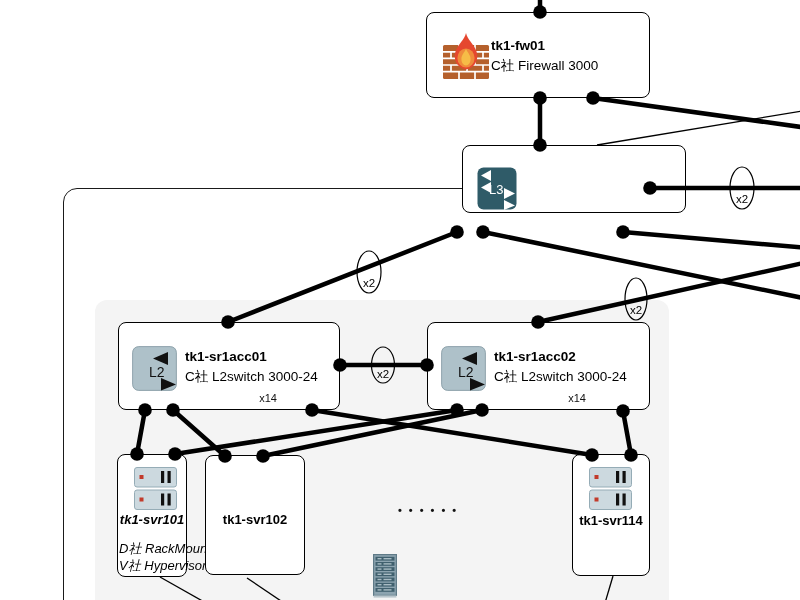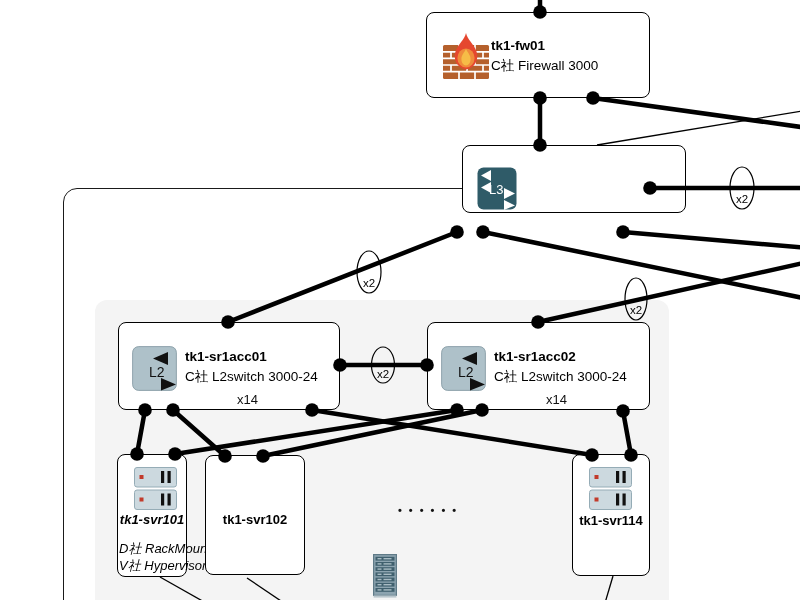--- a/index.html
+++ b/index.html
@@ -28,22 +28,22 @@
   .l3-ic{left:14px;top:21px;}
   .l2-ic{left:13px;top:23px;}
   .sv-ic{left:16px;top:12px;}
 
   .ntext{position:absolute;}
   .fw-text{left:64px;top:23px;}
   .core-text{left:58px;top:22px;}
   .acc-text{left:66px;top:24px;}
   .nname{font-weight:bold;font-size:13.5px;line-height:20px;white-space:nowrap;}
   .nmodel{font-size:13.5px;line-height:20px;white-space:nowrap;}
-  .fanout{position:absolute;left:118px;top:69px;width:40px;text-align:left;
-          font-size:13px;color:#111;}
+  .fanout{position:absolute;left:118px;top:69px;width:40px;text-align:right;
+          font-size:11px;color:#111;}
   .svr-name{position:absolute;left:0;width:100%;text-align:center;
             font-weight:bold;font-size:13px;line-height:20px;}
   .svr-sub{position:absolute;left:1px;top:86px;font-size:13px;line-height:16.5px;
            white-space:nowrap;}
 
   .ellipsis{position:absolute;left:398px;top:504px;z-index:3;font-size:11px;
             letter-spacing:7px;color:#111;font-weight:bold;}
   .rack-ic{position:absolute;left:373px;top:554px;z-index:3;}
 
   

